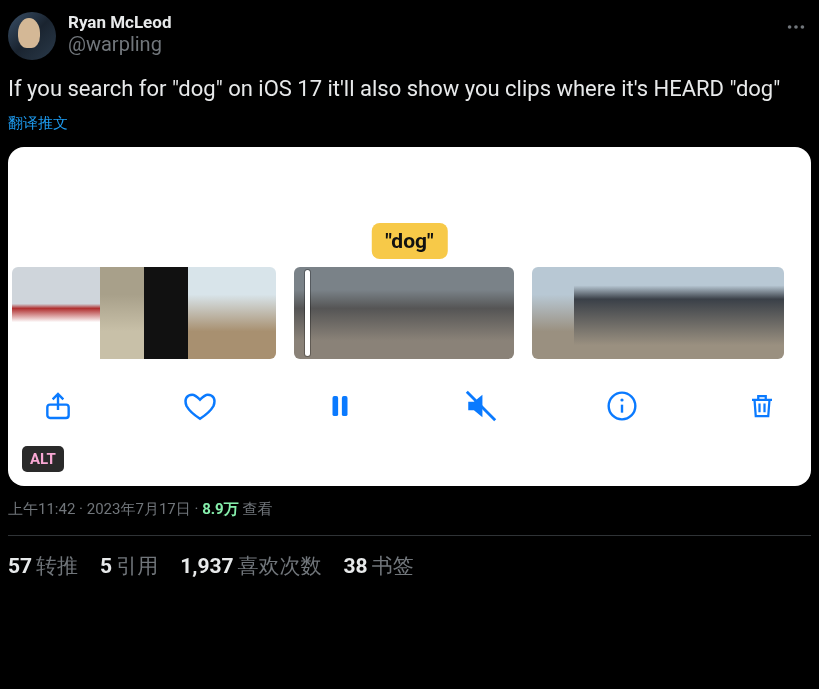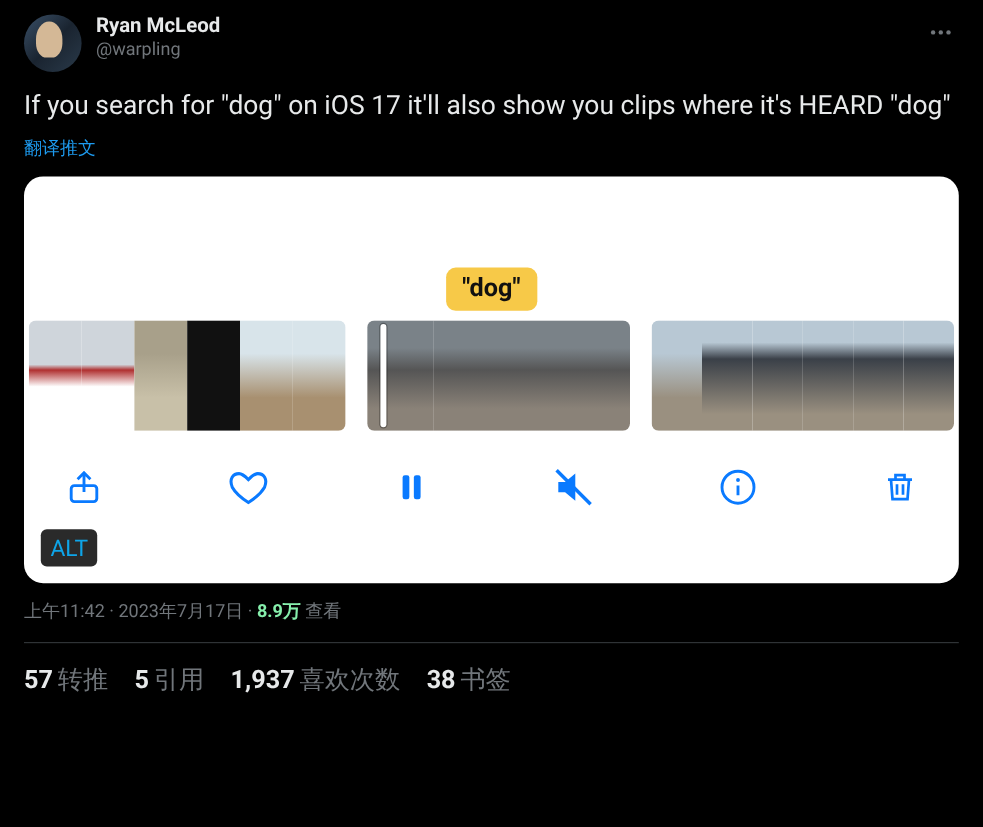--- a/index.html
+++ b/index.html
@@ -5,21 +5,21 @@
   * { box-sizing: border-box; margin: 0; padding: 0; }
   body {
     background: #000;
     color: #e7e9ea;
     font-family: -apple-system, BlinkMacSystemFont, "Segoe UI", Roboto, Helvetica, Arial, sans-serif;
     width: 819px;
     height: 689px;
     overflow: hidden;
   }
   .tweet {
-    padding: 12px 20px;
+    padding: 12px 8px;
   }
   .header {
     display: flex;
     align-items: flex-start;
     gap: 12px;
   }
   .avatar {
     width: 48px;
     height: 48px;
     border-radius: 50%;
@@ -36,21 +36,21 @@
     background: #d4b896;
     border-radius: 50% 50% 40% 40%;
   }
   .name-block { flex: 1; }
   .display-name {
     font-weight: 700;
     font-size: 17px;
     color: #e7e9ea;
   }
   .handle {
-    font-size: 15px;
+    font-size: 20px;
     color: #71767b;
   }
   .more {
     color: #71767b;
     font-size: 20px;
     padding: 4px;
     cursor: pointer;
   }
   .tweet-text {
     margin-top: 14px;
@@ -148,23 +148,23 @@
   }
   .tool-btn {
     cursor: pointer;
     color: #0a7aff;
   }
   .alt-badge {
     position: absolute;
     left: 14px;
     bottom: 14px;
     background: #2a2a2a;
-    color: #0ea5e9;
-    font-size: 19px;
-    font-weight: 400;
+    color: #f9a8d4;
+    font-size: 15px;
+    font-weight: 700;
     padding: 4px 8px;
     border-radius: 5px;
   }
   .meta-row {
     margin-top: 14px;
     font-size: 15px;
     color: #71767b;
   }
   .meta-row .views-count {
     color: #86efac;

